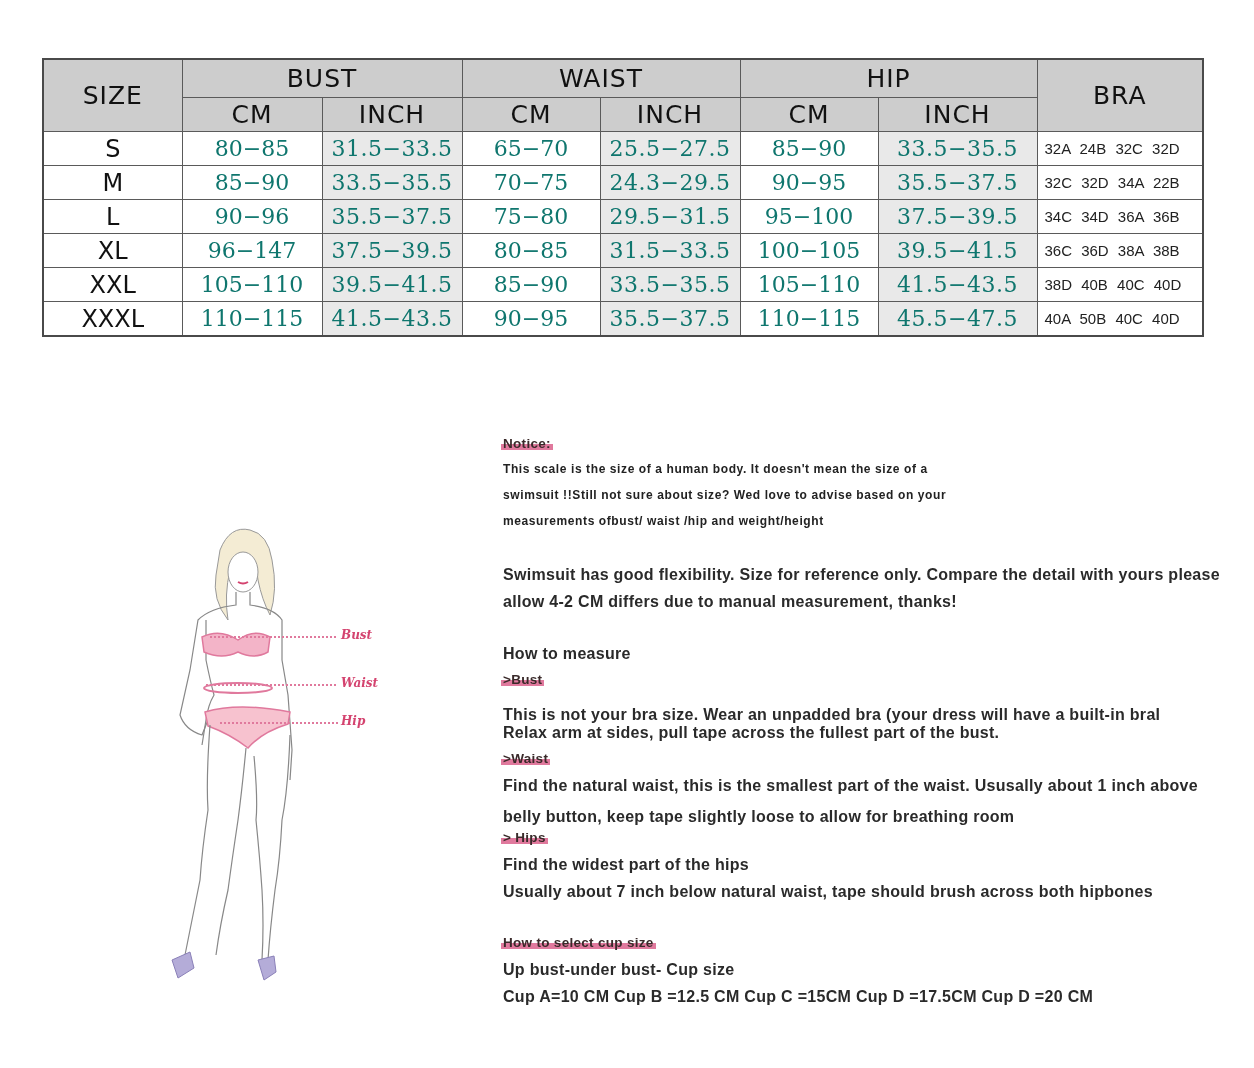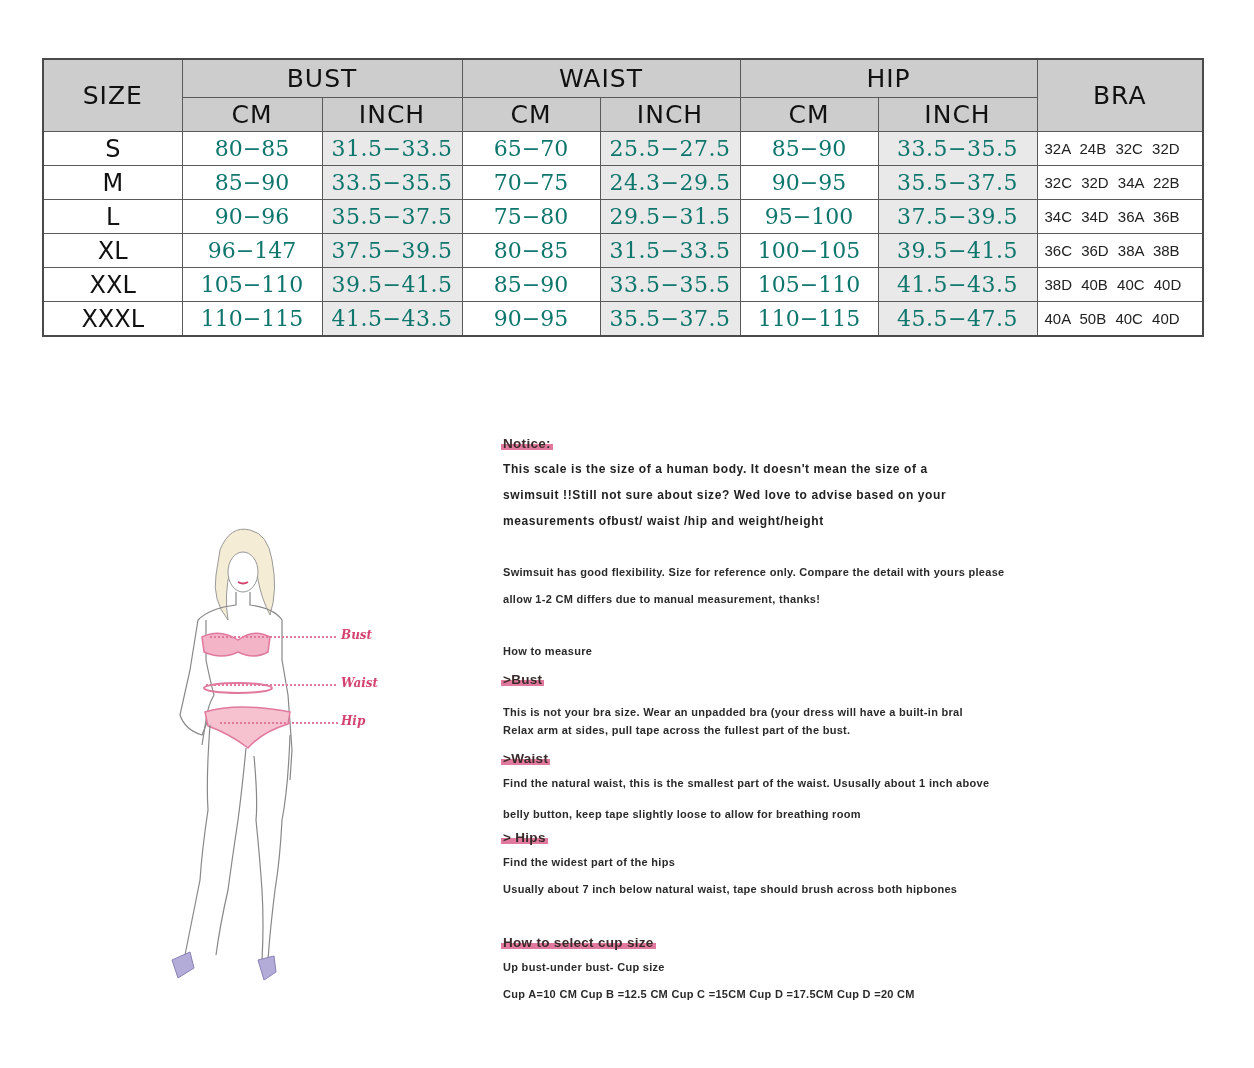--- a/index.html
+++ b/index.html
@@ -20,21 +20,21 @@
   .size-table tbody td.size { font-family: "DejaVu Sans", sans-serif; font-size: 24px; color: #111; }
   .size-table tbody td.inch { background: #e9e9e9; letter-spacing: 0.5px; }
   .size-table tbody td.bra { font-family: "Liberation Sans", sans-serif; font-size: 15px; text-align: left; padding-left: 7px; word-spacing: 5px; color: #222; }
 
   
   .figure { position: absolute; left: 150px; top: 520px; width: 260px; height: 470px; }
   .figure svg { width: 100%; height: 100%; }
 
   
   .notes { position: absolute; left: 503px; top: 432px; width: 720px; font-family: "Liberation Sans", sans-serif; font-weight: bold; color: #2a2a2a; }
-  .notes .line { position: absolute; left: 0; white-space: nowrap; font-size: 11px; letter-spacing: 0.3px; }
+  .notes .line { position: absolute; left: 0; white-space: nowrap; font-size: 16px; letter-spacing: 0.3px; }
   .notes .big { font-size: 12px; letter-spacing: 0.6px; color: #222; text-align: center; }
   .notes .hl { position: absolute; left: -2px; white-space: nowrap; font-size: 13.5px; letter-spacing: 0.3px; padding: 0 2px;
                background: linear-gradient(to bottom, transparent 55%, #e0799d 55%, #e0799d 92%, transparent 92%); color: #3a2a2a; }
 </style>
 </head>
 <body>
 
 <table class="size-table">
   <colgroup>
     <col style="width:139px">
@@ -162,21 +162,21 @@
   <span style="position:absolute;left:191px;top:194px;font-family:'DejaVu Serif',serif;font-style:italic;font-weight:bold;font-size:12px;color:#d4436f;">Hip</span>
 </div>
 
 <div class="notes">
   <span class="hl" style="top:4px;">Notice:</span>
   <span class="line big" style="top:30px;">This scale is the size of a human body. It doesn't mean the size of a</span>
   <span class="line big" style="top:56px;">swimsuit !!Still not sure about size? Wed love to advise based on your</span>
   <span class="line big" style="top:82px;">measurements ofbust/ waist /hip and weight/height</span>
 
   <span class="line" style="top:134px;">Swimsuit has good flexibility. Size for reference only. Compare the detail with yours please</span>
-  <span class="line" style="top:161px;">allow 1-2 CM differs due to manual measurement, thanks!</span>
+  <span class="line" style="top:161px;">allow 4-2 CM differs due to manual measurement, thanks!</span>
 
   <span class="line" style="top:213px;">How to measure</span>
   <span class="hl" style="top:240px;">&gt;Bust</span>
   <span class="line" style="top:274px;">This is not your bra size. Wear an unpadded bra (your dress will have a built-in bral</span>
   <span class="line" style="top:292px;">Relax arm at sides, pull tape across the fullest part of the bust.</span>
 
   <span class="hl" style="top:319px;">&gt;Waist</span>
   <span class="line" style="top:345px;">Find the natural waist, this is the smallest part of the waist. Ususally about 1 inch above</span>
   <span class="line" style="top:376px;">belly button, keep tape slightly loose to allow for breathing room</span>
 

